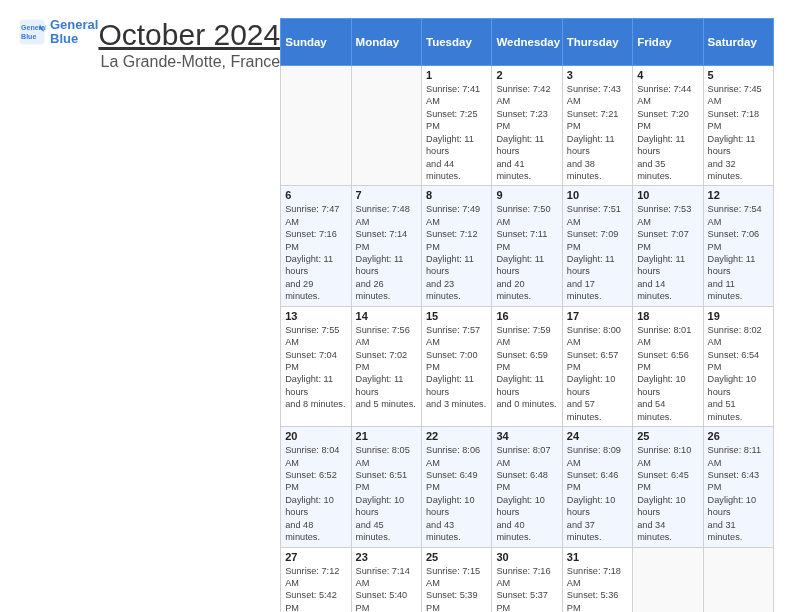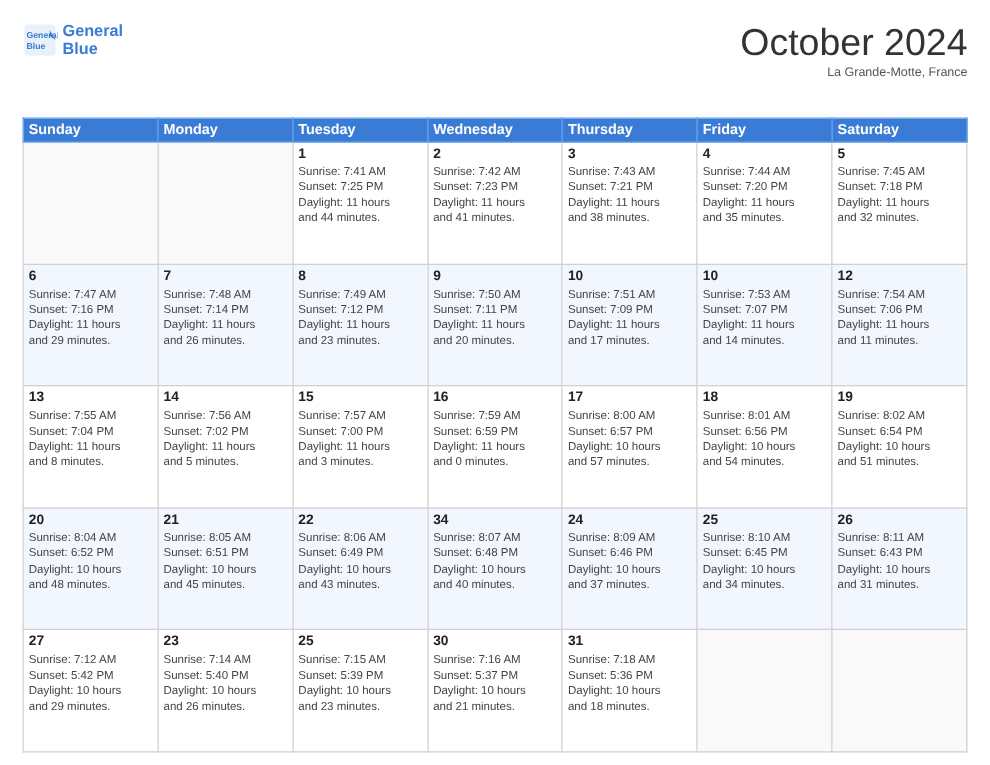--- a/index.html
+++ b/index.html
@@ -8,22 +8,21 @@
       height: 612px;
       background: #fff;
       font-family: Arial, sans-serif;
       overflow: hidden;
     }
     .page {
       width: 792px;
       height: 612px;
       padding: 18px 18px 10px 18px;
       display: flex;
-      flex-direction: column;
-      gap: 20px;
+      flex-direction: row;
     }
     .header {
       display: flex;
       justify-content: space-between;
       align-items: flex-start;
       margin-bottom: 10px;
     }
     .logo {
       display: flex;
       align-items: center;
@@ -34,39 +33,40 @@
       height: 28px;
     }
     .title-block {
       text-align: right;
     }
     .month-title {
       font-size: 30px;
       font-weight: 300;
       color: #333;
       line-height: 1.1;
+      text-decoration: underline;
     }
     .location {
-      font-size: 10px;
+      font-size: 16px;
       color: #555;
       margin-top: 2px;
     }
     .calendar {
       flex: 1;
       border: 1px solid #ccc;
       border-collapse: collapse;
       width: 100%;
       table-layout: fixed;
     }
     .calendar th {
       background: #3a7bd5;
       color: #fff;
       font-size: 11.5px;
       font-weight: bold;
-      padding: 3px 4px;
+      padding: 17px 4px;
       text-align: left;
       border: 1px solid #5a9ae8;
     }
     .calendar td {
       vertical-align: top;
       border: 1px solid #d0d0d0;
       padding: 3px 4px;
       font-size: 9.2px;
       color: #333;
       height: 82px;

